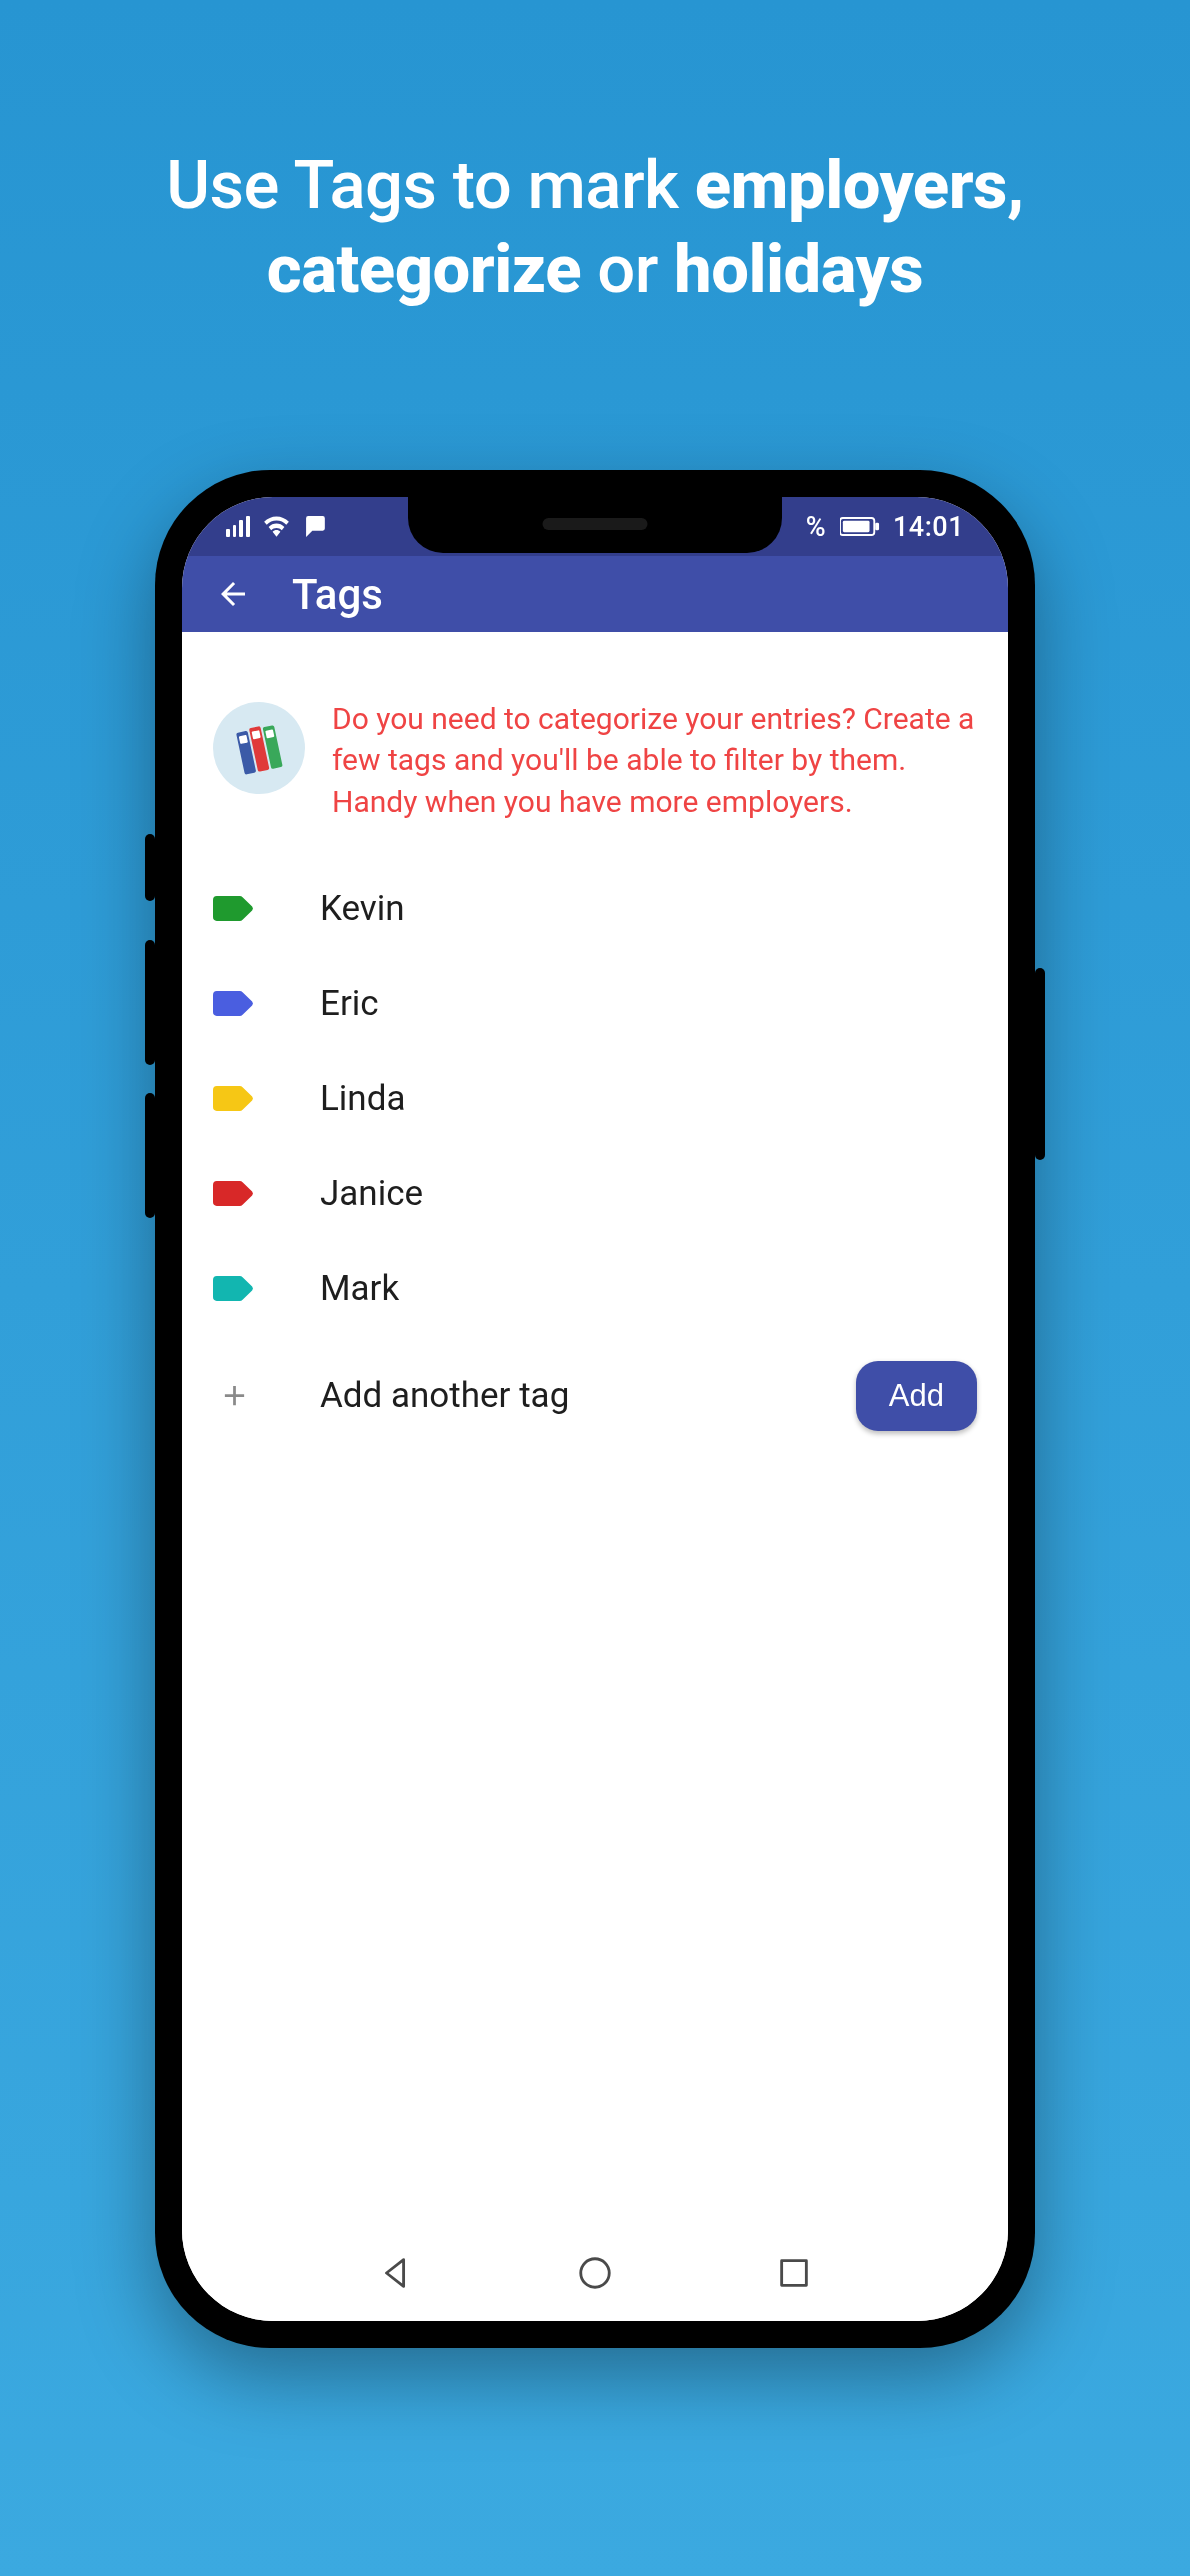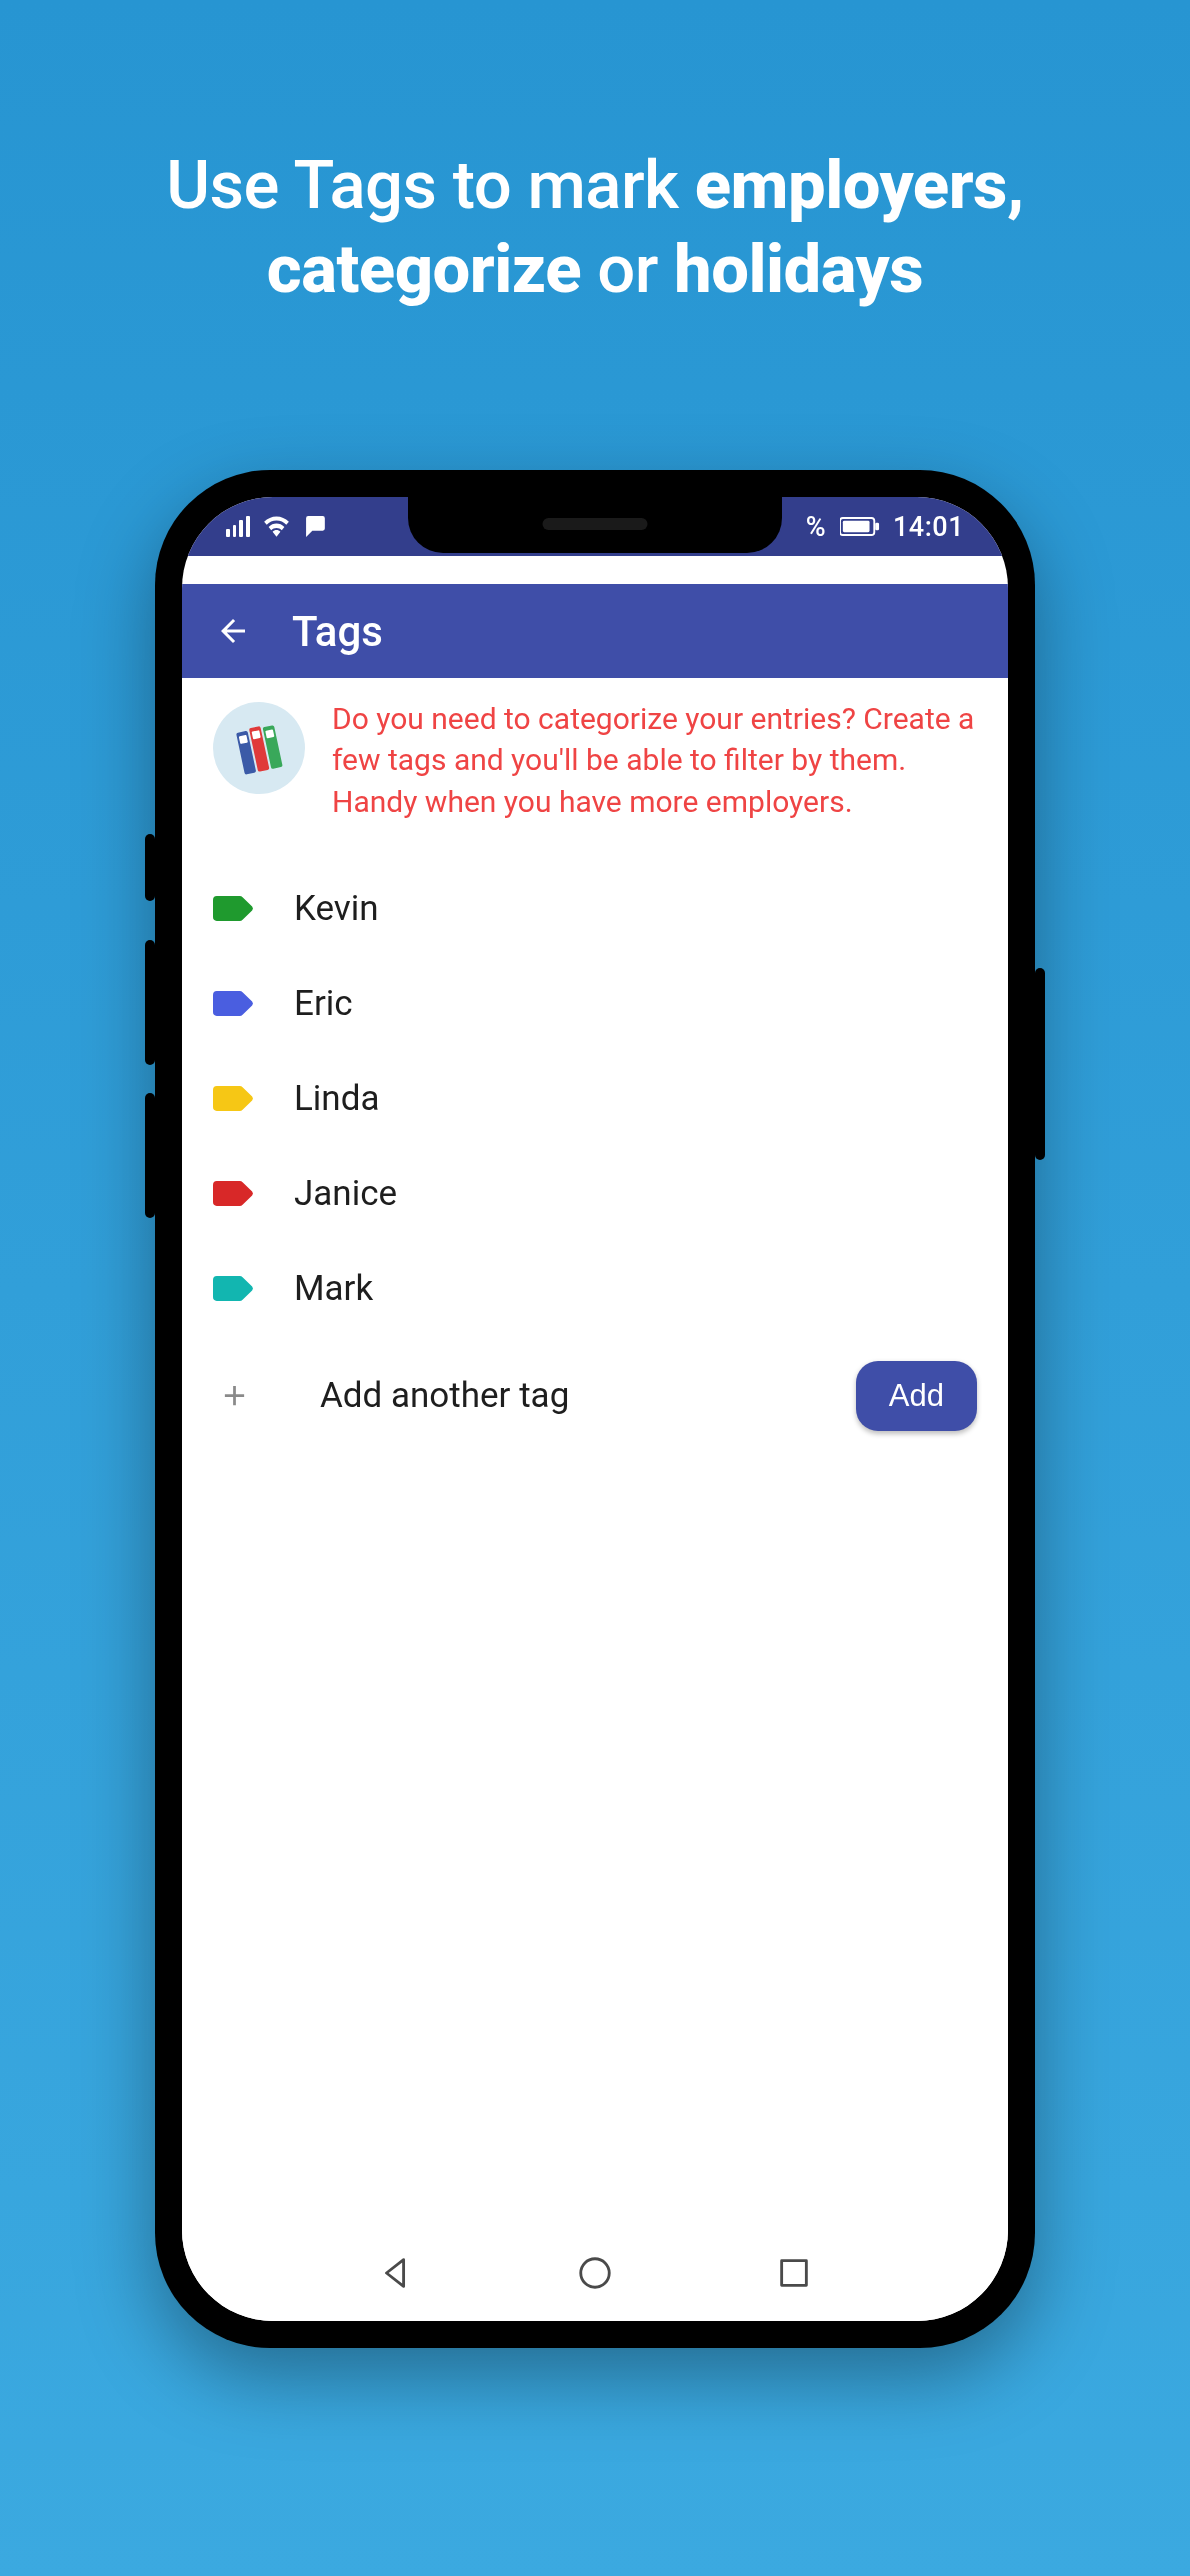--- a/index.html
+++ b/index.html
@@ -104,29 +104,28 @@
   .signal-icon span:nth-child(2){height:12.5px;}
   .signal-icon span:nth-child(3){height:17px;}
   .signal-icon span:nth-child(4){height:21px;}
 
   .wifi-svg, .battery-svg, .chat-svg { display:block; }
 
   
   .appbar {
     position: absolute;
     top: 59px; left: 0; right: 0;
-    height: 94px;
+    height: 76px;
     background: #3f4ea8;
     display: flex;
     align-items: center;
     gap: 35px;
     padding: 0 27px;
     color: #fff;
     z-index: 5;
-    margin-top: 28px;
   }
   .back-btn {
     width: 48px; height: 48px;
     display: flex; align-items: center; justify-content: center;
     cursor: pointer;
   }
   .appbar-title {
     font-size: 42px;
     font-weight: 500;
   }
@@ -156,21 +155,21 @@
     color: #ef4444;
     font-size: 30px;
     line-height: 1.38;
     flex: 1;
   }
 
   .tag-list { padding: 9.6px 0 0 0; }
   .tag-row {
     display: flex;
     align-items: center;
-    gap: 39px;
+    gap: 65px;
     padding: 27px 31px;
     cursor: pointer;
   }
   .tag-chip {
     width: 42px; height: 29px;
     position: relative;
   }
   .tag-chip svg { display:block; }
   .tag-name {
     font-size: 35px;

